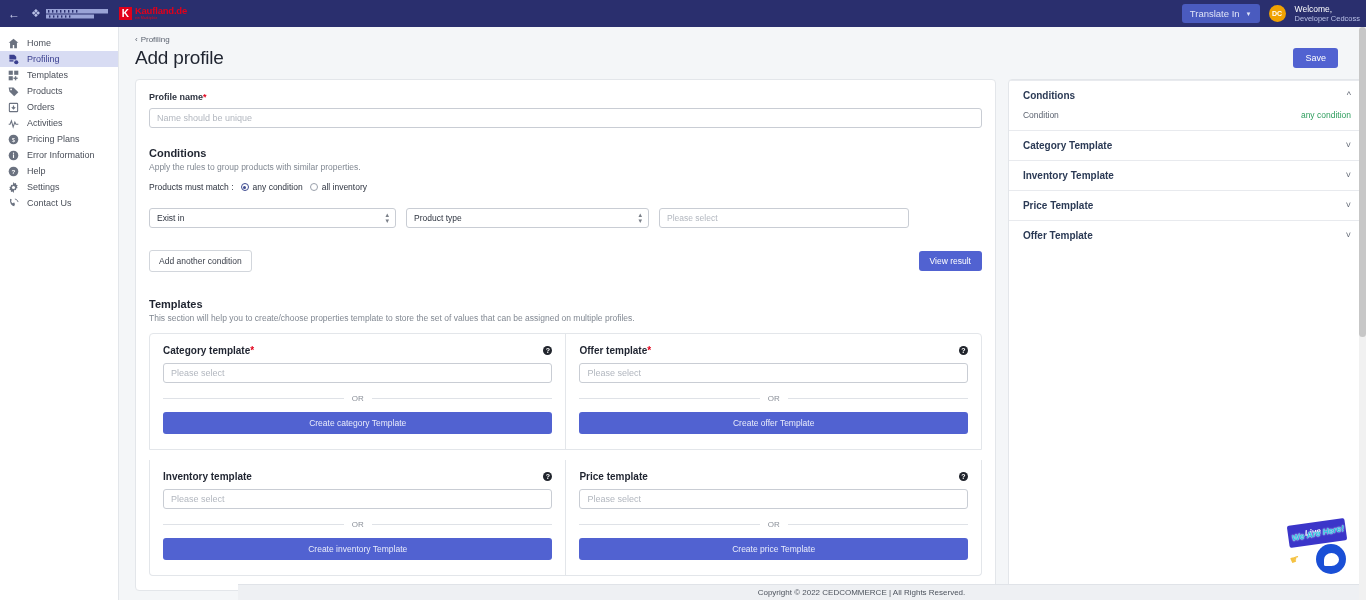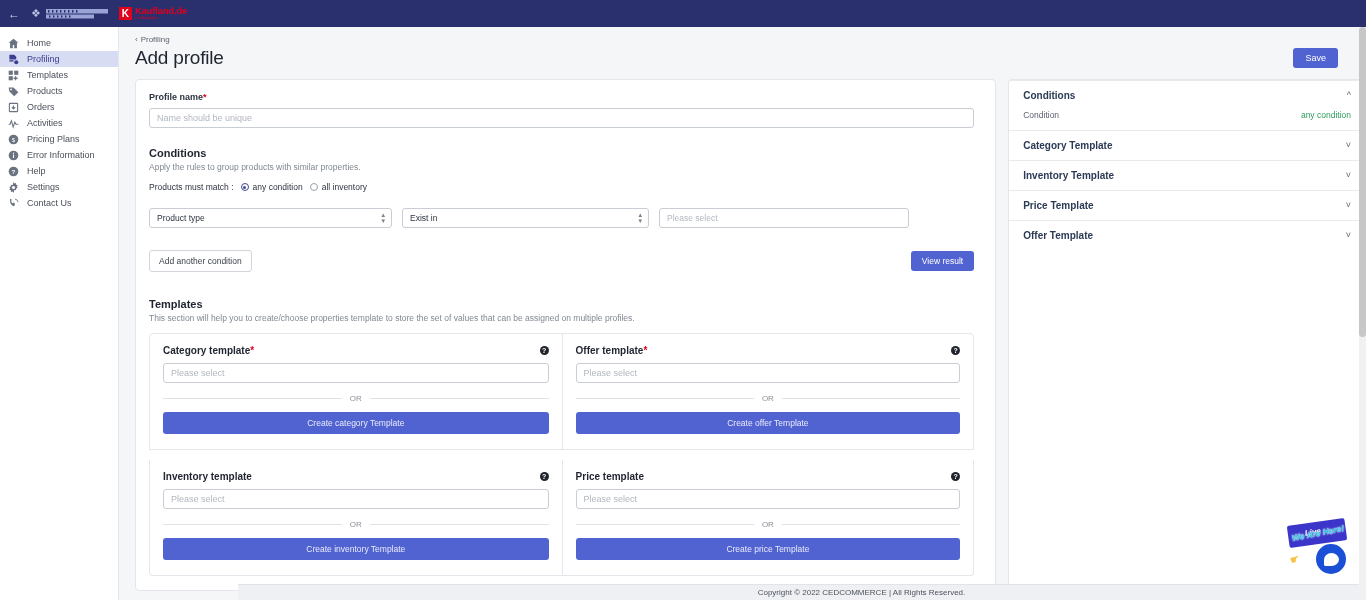--- a/index.html
+++ b/index.html
@@ -68,21 +68,21 @@
   .save-btn {
     margin-left:auto; background:#5162d1; color:#fff; border:none; border-radius:3px;
     font-size:9px; padding:5px 12px; cursor:pointer;
   }
 
   
   .columns { display:flex; gap:12px; margin:10px 0 0 16px; }
   .card {
     background:#fff; border:1px solid #e3e6ea; border-radius:4px;
   }
-  .left-card { width:959px; padding:12px 21px 14px 13px; }
+  .left-card { width:959px; padding:12px 13px 14px 13px; }
   .right-card { width:400px; }
 
   .field-label { font-size:9px; font-weight:bold; color:#2e3440; margin-bottom:5px; }
   .req { color:#e2001a; }
   .input {
     width:100%; height:20px; border:1px solid #c9cdd4; border-radius:3px;
     font-size:9px; color:#2e3440; padding:0 7px; background:#fff; outline:none;
     font-family:"Liberation Sans", sans-serif;
   }
   .input::placeholder { color:#b2b7bf; }
@@ -220,20 +220,31 @@
       </svg>
     </span>
     <span class="kauf">
       <span class="kauf-k">K</span>
       <span class="kauf-txt">
         <span class="k1">Kaufland.de</span>
         <span class="k2">ein Marktplatz</span>
       </span>
     </span>
   </div>
+  <div class="topbar-right">
+    <button class="translate-btn">
+      <span>Translate In</span>
+      <span class="caret">▼</span>
+    </button>
+    <div class="avatar">DC</div>
+    <div class="user-block">
+      <span class="u1">Welcome,</span>
+      <span class="u2">Developer Cedcoss</span>
+    </div>
+  </div>
 </div>
 
 <div class="sidebar">
   <div id="nav-list">
       <div class="nav-item">
         <span class="nav-ico">
           <svg width="11" height="11" viewBox="0 0 16 16" fill="currentColor">
             <path d="M8 1 1 7h2v8h4v-5h2v5h4V7h2z"></path>
           </svg>
         </span>
@@ -366,26 +377,26 @@
           <span class="radio on"></span>
           <span>any condition</span>
         </label>
         <label class="radio-wrap">
           <span class="radio"></span>
           <span>all inventory</span>
         </label>
       </div>
 
       <div class="cond-row">
+        <div class="sel sel-b">
+          <span>Exist in</span>
+          <span class="spin">▴<br>▾</span>
+        </div>
         <div class="sel sel-a">
           <span>Product type</span>
-          <span class="spin">▴<br>▾</span>
-        </div>
-        <div class="sel sel-b">
-          <span>Exist in</span>
           <span class="spin">▴<br>▾</span>
         </div>
         <div class="sel sel-c">
           <span>Please select</span>
         </div>
       </div>
 
       <div class="btn-row">
         <button class="ghost-btn">Add another condition</button>
         <button class="primary-btn">View result</button>

